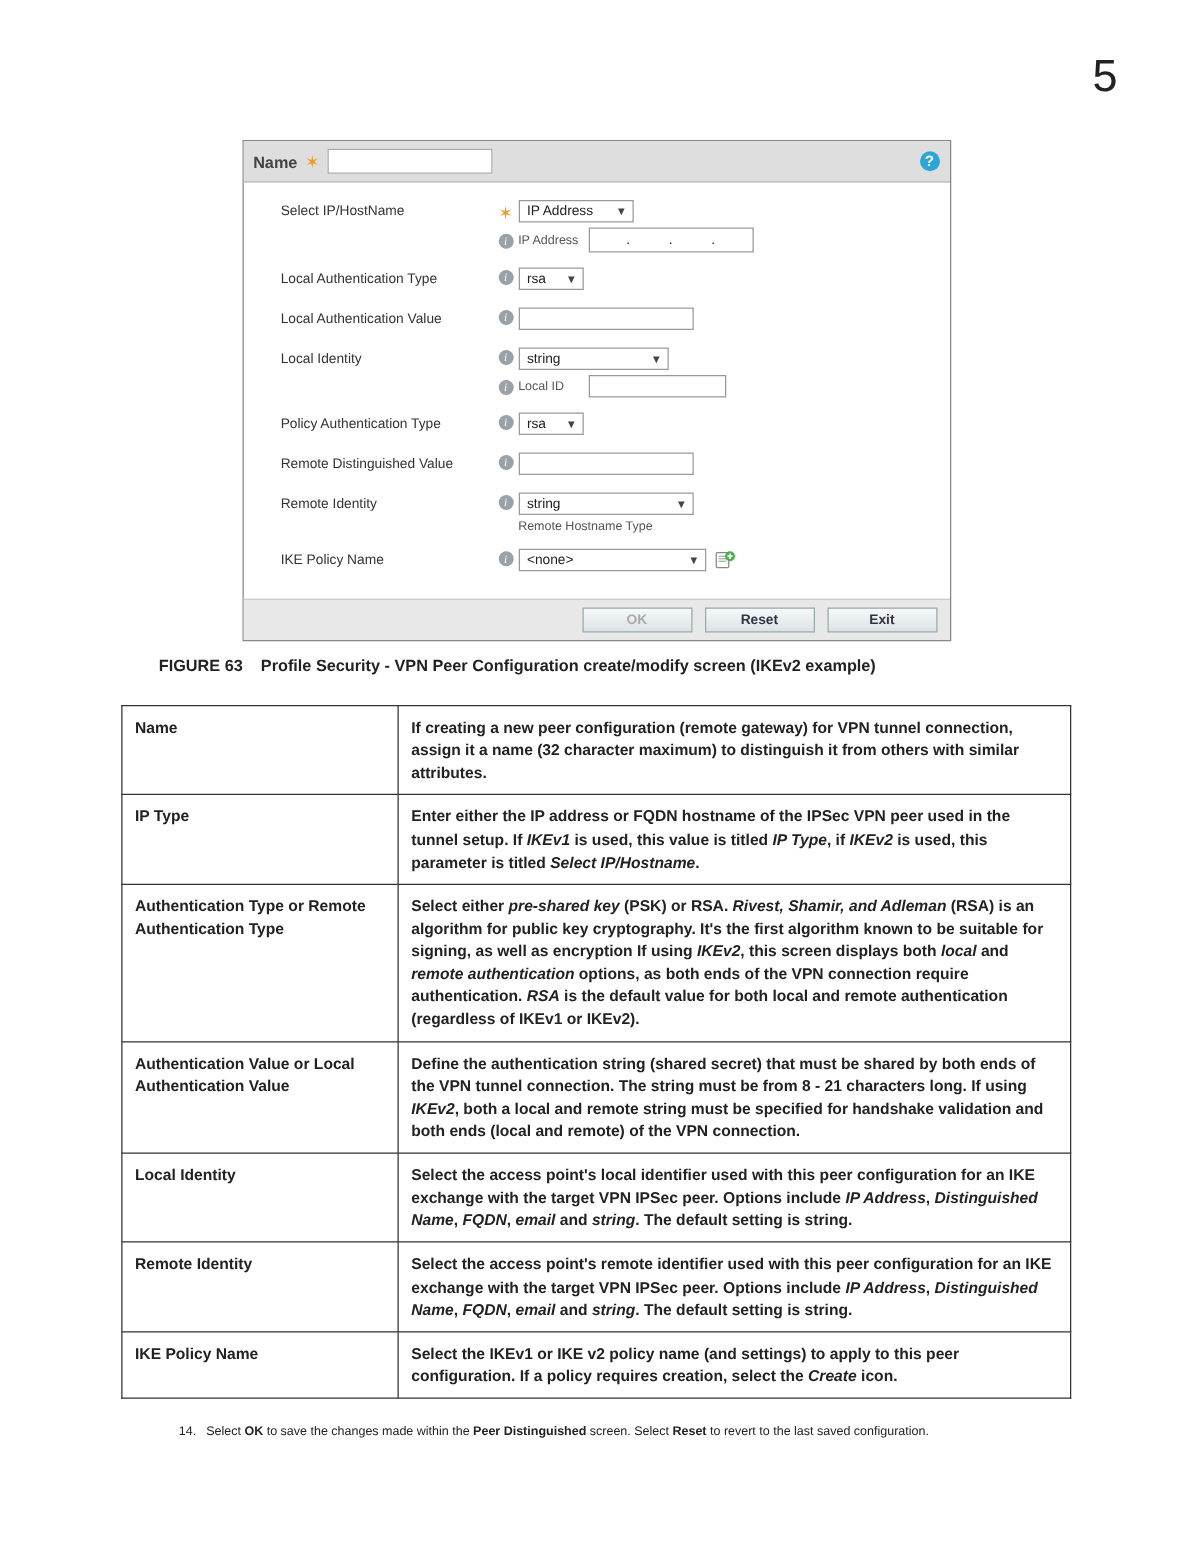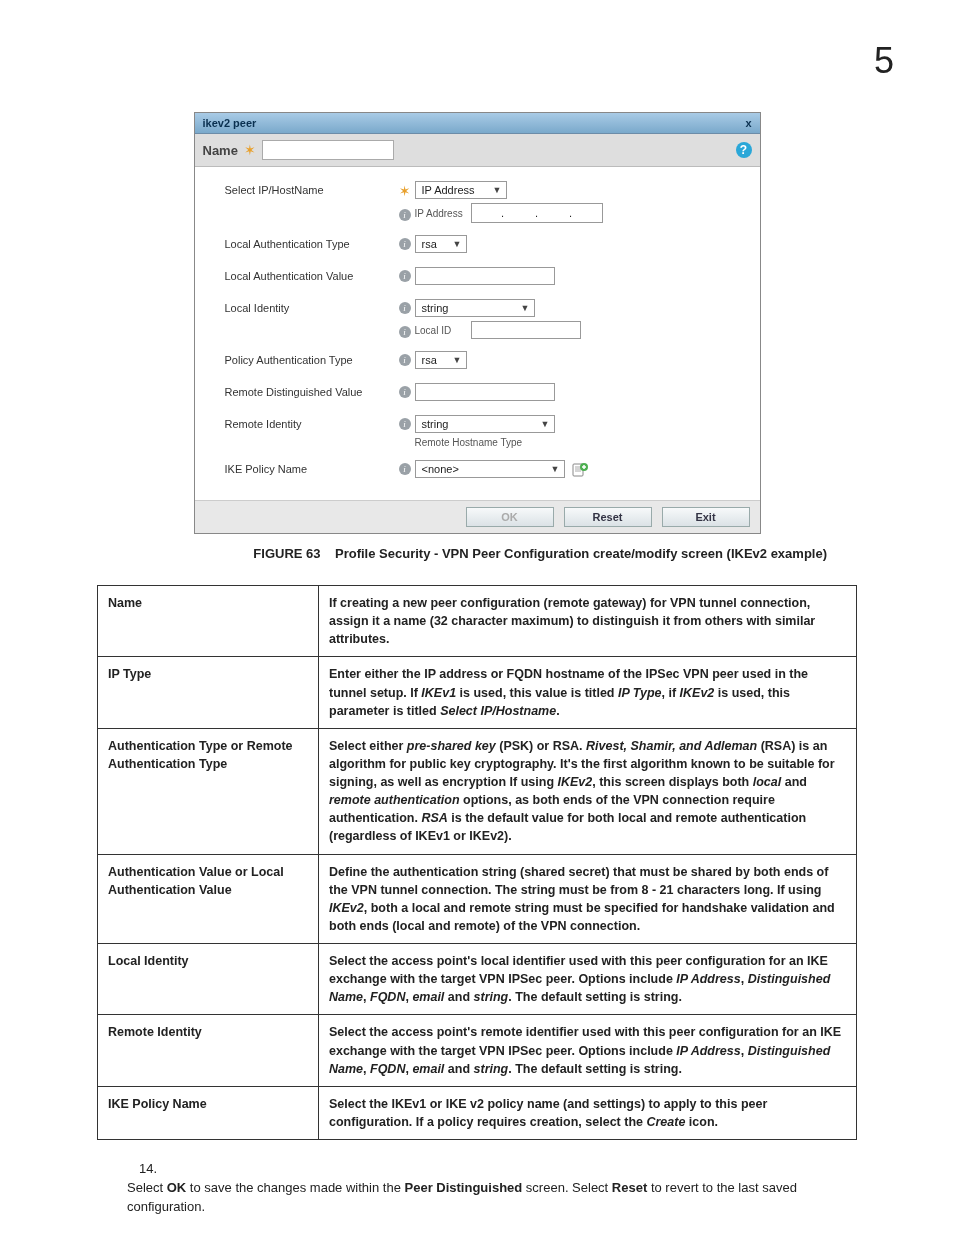--- a/index.html
+++ b/index.html
@@ -178,21 +178,21 @@
     font-size: 11px;
     font-weight: bold;
     color: #334;
     text-align: center;
     cursor: pointer;
   }
   .btn.disabled { color: #aaa; cursor: default; }
 
   
   .fig-caption {
-    text-align: right;
+    text-align: left;
     font-size: 13px;
     margin: 10px auto 24px auto;
     width: 700px;
   }
   .fig-caption .fig-num { font-weight: bold; }
 
   
   .defs {
     width: 760px;
     margin: 0 auto;
@@ -210,37 +210,32 @@
     width: 200px;
     font-weight: bold;
   }
   .defs em { font-style: italic; }
 
   
   .step-block {
     width: 700px;
     margin: 20px auto 0 auto;
     display: flex;
-    font-size: 13px;
+    font-size: 10px;
     line-height: 1.45;
-    flex-direction: column;
   }
   .step-num { width: 30px; text-align: right; padding-right: 8px; }
   .step-text { flex: 1; }
 </style>
 </head>
 <body>
 
 <div class="page-number">5</div>
 
 <div class="dialog">
-  <div class="dialog-titlebar">
-    <span>ikev2 peer</span>
-    <span class="close">x</span>
-  </div>
   <div class="name-bar">
     <span class="lbl">Name</span>
     <span class="star">✶</span>
     <div class="name-input"></div>
     <div class="help-icon">?</div>
   </div>
 
   <div class="form-body">
 
     <div class="form-row">

